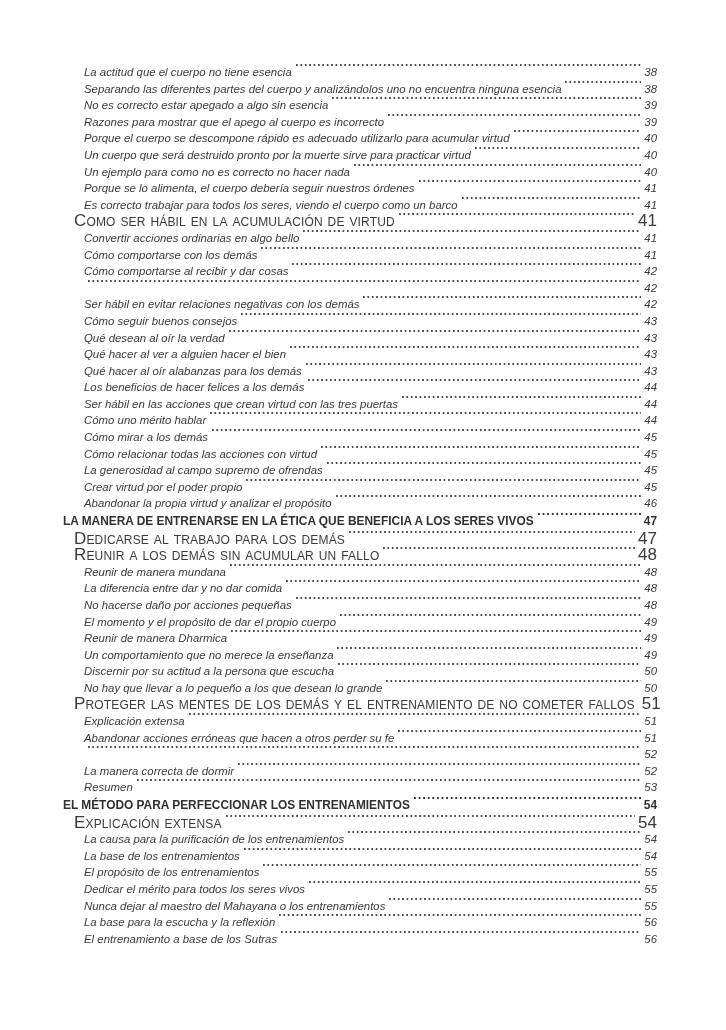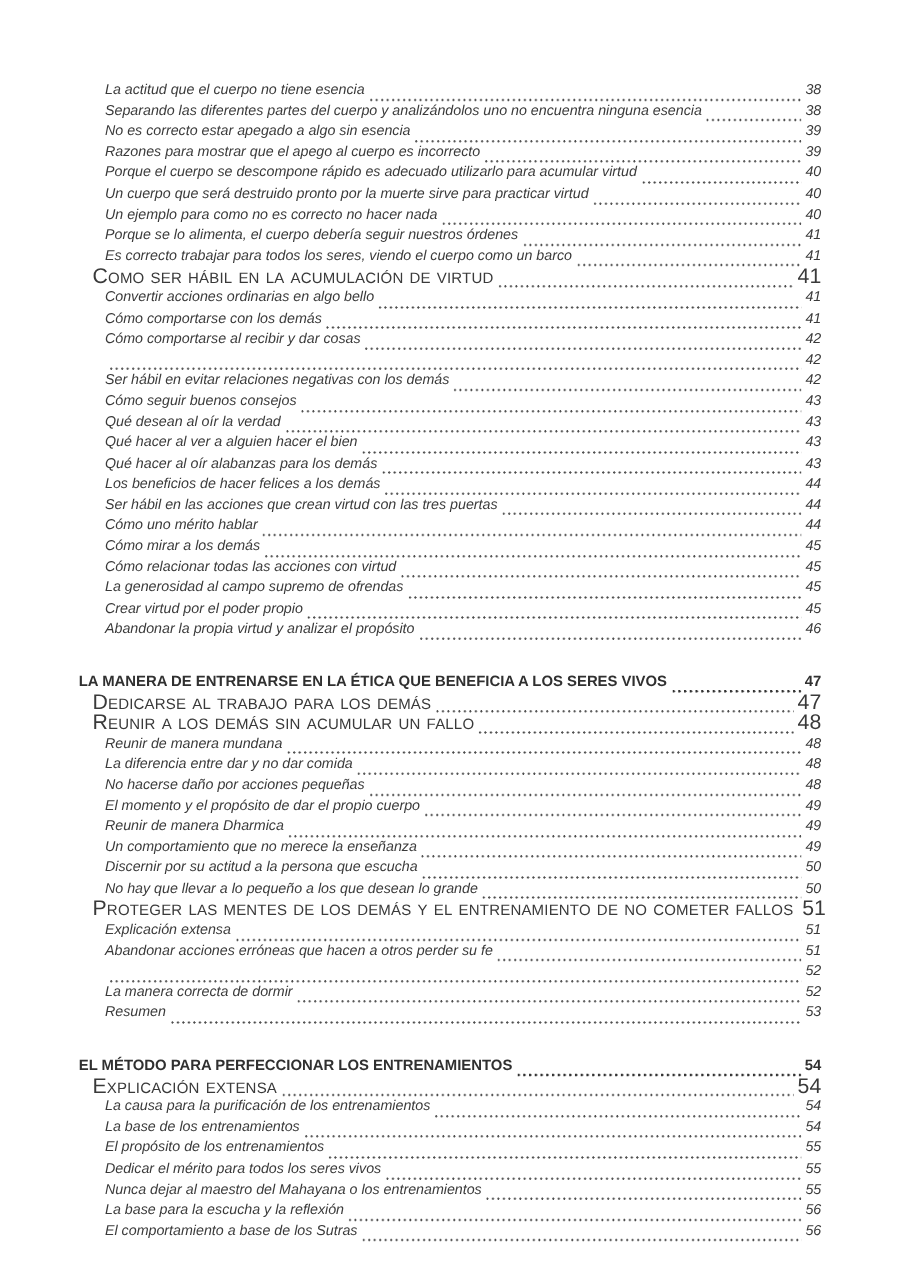--- a/index.html
+++ b/index.html
@@ -18,42 +18,42 @@
     background: #ffffff;
   }
   .toc {
     position: absolute;
     left: 63px;
     top: 64px;
     width: 594px; 
   }
   .toc-row {
     display: flex;
-    align-items: flex-end;
+    align-items: flex-start;
     height: 16.6px;
     line-height: 16.6px;
     font-size: 11.4px;
   }
   .toc-title { white-space: nowrap; }
   .page-num { white-space: nowrap; }
   .leader {
     flex: 1 1 auto;
     height: 2px;
     margin: 0 3px 0 4px;
     background-image: radial-gradient(circle at 1px 1px, #4c4c4c 0.75px, rgba(0,0,0,0) 1px);
     background-size: 4.4px 2px;
     background-repeat: repeat-x;
     background-position: left bottom;
   }
   
   .lv1 {
     font-weight: bold;
     font-size: 11.9px;
     color: #303030;
-    margin-top: 24px;
+    margin-top: 1px;
     height: 17.5px;
   }
   .lv1 .leader {
     background-image: radial-gradient(circle at 1px 1px, #333333 0.95px, rgba(0,0,0,0) 1.15px);
     background-size: 4.6px 2px;
   }
   
   .lv2 { padding-left: 11px; font-size: 17px; }
   .lv2 .toc-title { font-variant: small-caps; letter-spacing: 0.15px; }
   
@@ -316,18 +316,18 @@
     <span class="toc-title">Nunca dejar al maestro del Mahayana o los entrenamientos</span>
     <span class="leader"></span>
     <span class="page-num">55</span>
   </div>
       <div class="toc-row lv3">
     <span class="toc-title">La base para la escucha y la reflexión</span>
     <span class="leader"></span>
     <span class="page-num">56</span>
   </div>
       <div class="toc-row lv3">
-    <span class="toc-title">El comportamiento a base de los Sutras</span>
+    <span class="toc-title">El entrenamiento a base de los Sutras</span>
     <span class="leader"></span>
     <span class="page-num">56</span>
   </div>
     </div>
 </div>
 
 </body></html>

